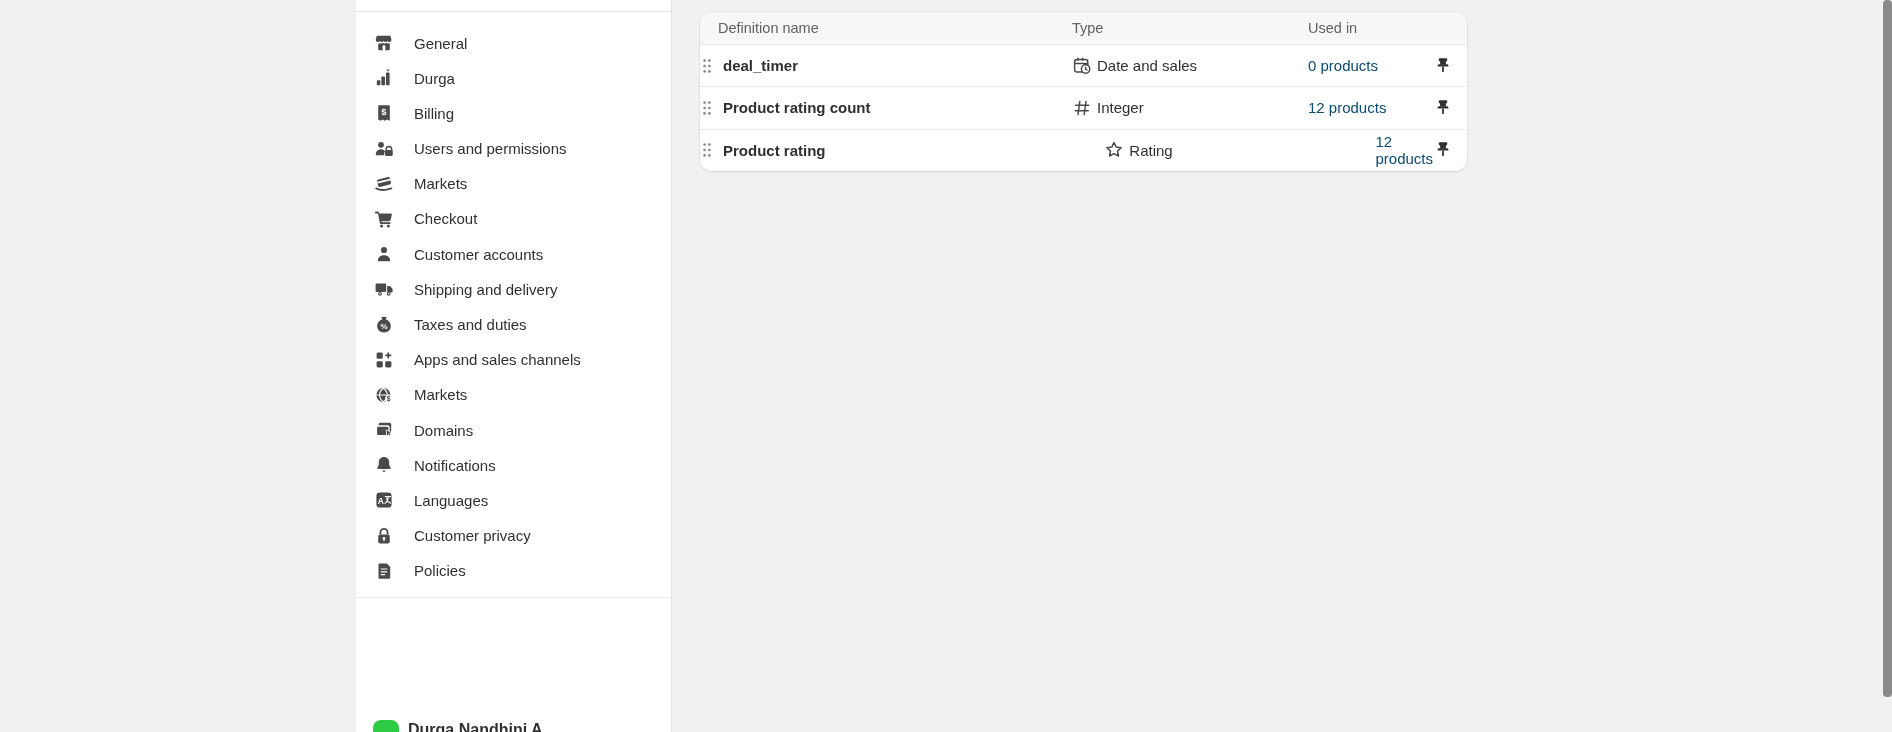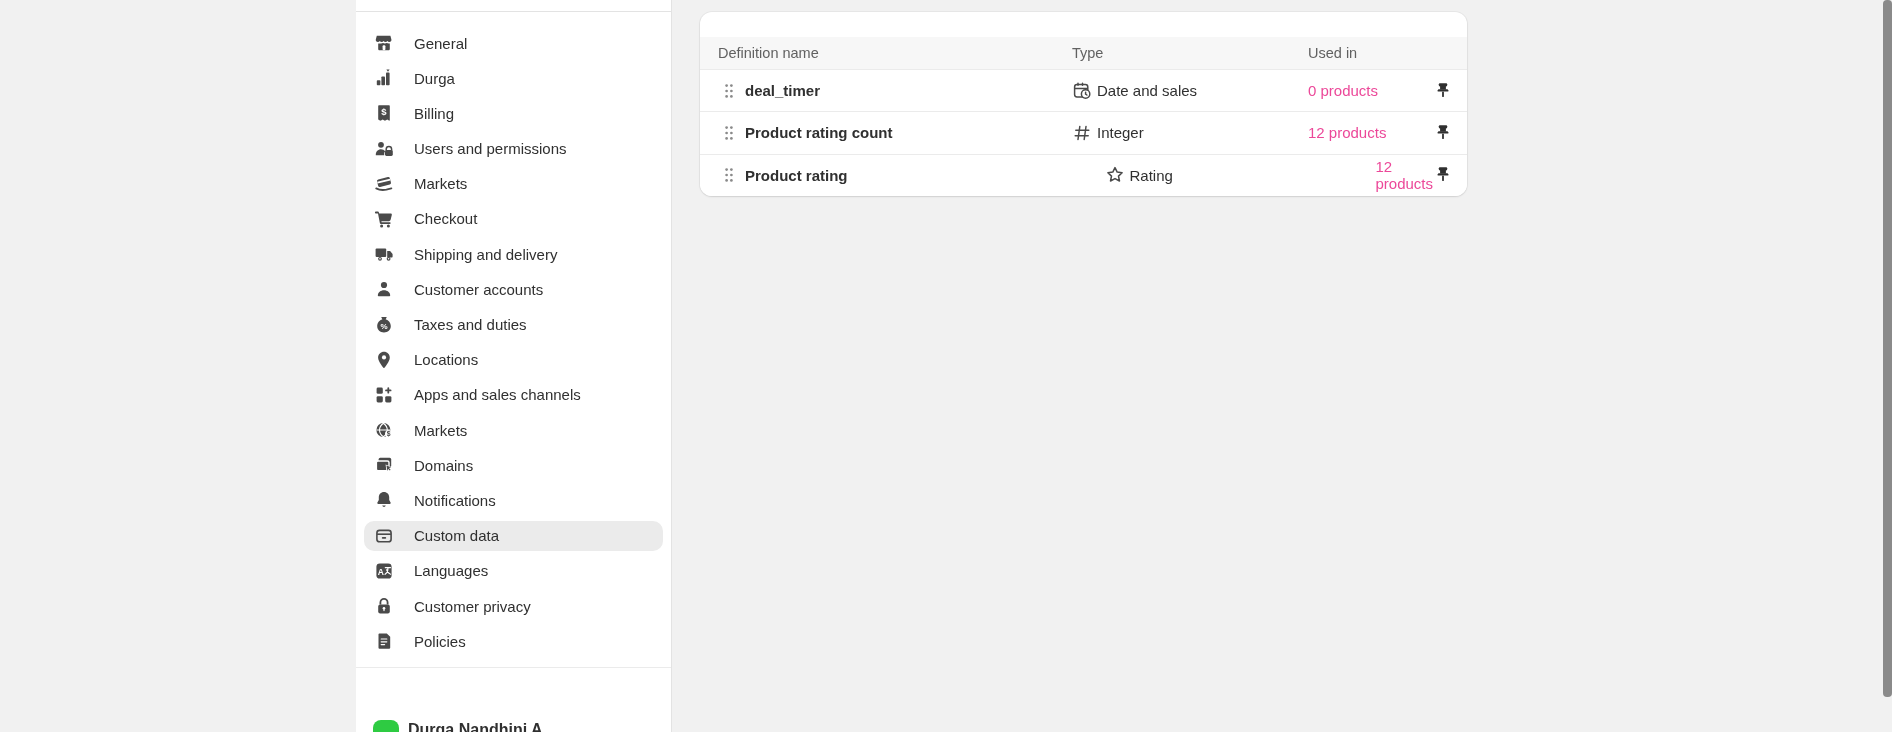--- a/index.html
+++ b/index.html
@@ -37,38 +37,38 @@
   }
   
   .card{
     position:absolute;left:700px;top:12px;width:767px;
     background:#ffffff;border-radius:12px;
     box-shadow:0 1px 2px rgba(0,0,0,0.10),0 0 0 1px rgba(0,0,0,0.04);
     overflow:hidden;
   }
   .thead{
     display:flex;align-items:center;height:32px;background:#f7f7f7;
-    border-bottom:1px solid #ebebeb;color:#616161;font-size:14.5px;font-weight:500;margin-top:25px;
+    border-bottom:1px solid #ebebeb;color:#616161;font-size:14.5px;font-weight:500;
   }
   .th1{width:372px;box-sizing:border-box;padding-left:18px;}
   .th2{width:236px;box-sizing:border-box;}
   .th3{flex:1;}
   .trow{
     display:flex;align-items:center;height:41.3px;border-bottom:1px solid #ebebeb;
     font-size:15px;background:#ffffff;
   }
   .trow:last-child{border-bottom:none;gap:40px;}
-  .c1{width:372px;display:flex;align-items:center;box-sizing:border-box;padding-left:22px;}
+  .c1{width:372px;display:flex;align-items:center;box-sizing:border-box;}
   .handle{width:14px;height:20px;margin-right:9px;display:flex;align-items:center;cursor:grab;}
   .rname{font-weight:600;color:#303030;cursor:pointer;}
   .c2{width:236px;display:flex;align-items:center;gap:5px;box-sizing:border-box;}
   .ticon{width:20px;height:20px;display:flex;align-items:center;justify-content:center;}
   .ttext{color:#303030;}
   .c3{flex:1;display:flex;align-items:center;justify-content:space-between;box-sizing:border-box;padding-right:14px;}
-  .used{color:#ec4899;}
+  .used{color:#0c4a6e;}
   .pin{width:20px;height:20px;display:flex;align-items:center;justify-content:center;cursor:pointer;}
   
   .scrollbar{position:absolute;right:0;top:0;width:9px;height:732px;background:#f1f1f1;}
   .scroll-thumb{position:absolute;top:0;left:0;width:9px;height:697px;background:#8a8a8a;border-radius:4px;}
 </style>
 </head>
 <body>
 
 <div class="page">
 
@@ -134,56 +134,47 @@
               <path d="M1.8 2.6h2.1c.5 0 .9.3 1 .8l.3 1.2h11.6c.7 0 1.2.6 1 1.3l-1.2 4.9c-.2.8-.9 1.4-1.7 1.4H7.4l.2 1h8.2c.5 0 .9.4.9.9s-.4.9-.9.9H6.9c-.5 0-.9-.3-1-.8L4 4.4H1.8c-.5 0-.9-.4-.9-.9s.4-.9.9-.9z"></path>
               <circle cx="7.6" cy="17" r="1.5"></circle>
               <circle cx="14.4" cy="17" r="1.5"></circle>
             </svg>
           </span>
     <span class="nav-label">Checkout</span>
   </div>
         <div class="nav-item">
     <span class="nav-icon">
             <svg width="20" height="20" viewBox="0 0 20 20" fill="#4a4a4a">
+              <circle cx="10" cy="6" r="3.1"></circle>
+              <path d="M3.8 16.6c0-3.2 2.8-5.3 6.2-5.3s6.2 2.1 6.2 5.3c0 .4-.3.7-.7.7H4.5c-.4 0-.7-.3-.7-.7z"></path>
+            </svg>
+          </span>
+    <span class="nav-label">Customer accounts</span>
+  </div>
+        <div class="nav-item">
+    <span class="nav-icon">
+            <svg width="20" height="20" viewBox="0 0 20 20" fill="#4a4a4a">
               <rect x="1.6" y="4.6" width="10.6" height="8.4" rx="1"></rect>
               <path d="M13.2 7h2.5c.3 0 .6.1.8.4l1.9 2.3c.1.2.2.4.2.6v2.2c0 .6-.4 1-1 1h-4.4V7z"></path>
               <circle cx="6" cy="14.8" r="1.9"></circle>
               <circle cx="6" cy="14.8" r="0.8" fill="#fff"></circle>
               <circle cx="14.6" cy="14.8" r="1.9"></circle>
               <circle cx="14.6" cy="14.8" r="0.8" fill="#fff"></circle>
             </svg>
           </span>
     <span class="nav-label">Shipping and delivery</span>
   </div>
         <div class="nav-item">
     <span class="nav-icon">
             <svg width="20" height="20" viewBox="0 0 20 20" fill="#4a4a4a">
-              <circle cx="10" cy="6" r="3.1"></circle>
-              <path d="M3.8 16.6c0-3.2 2.8-5.3 6.2-5.3s6.2 2.1 6.2 5.3c0 .4-.3.7-.7.7H4.5c-.4 0-.7-.3-.7-.7z"></path>
-            </svg>
-          </span>
-    <span class="nav-label">Customer accounts</span>
-  </div>
-        <div class="nav-item">
-    <span class="nav-icon">
-            <svg width="20" height="20" viewBox="0 0 20 20" fill="#4a4a4a">
               <path d="M7.8 2h4.4c.4 0 .6.4.4.7l-1 1.6c3 .9 5.2 3.6 5.2 6.8 0 3.9-3 6.4-6.8 6.4s-6.8-2.5-6.8-6.4c0-3.2 2.2-5.9 5.2-6.8l-1-1.6c-.2-.3 0-.7.4-.7z"></path>
               <text x="10" y="13.8" font-size="8" font-weight="bold" fill="#fff" text-anchor="middle" font-family="Liberation Sans,sans-serif">%</text>
             </svg>
           </span>
     <span class="nav-label">Taxes and duties</span>
-  </div>
-        <div class="nav-item">
-    <span class="nav-icon">
-            <svg width="20" height="20" viewBox="0 0 20 20" fill="#4a4a4a">
-              <path d="M10 1.8c3.2 0 5.8 2.6 5.8 5.8 0 4.3-5.1 9.9-5.5 10.3-.2.2-.5.2-.7 0-.4-.4-5.5-6-5.5-10.3 0-3.2 2.7-5.8 5.9-5.8z"></path>
-              <circle cx="10" cy="7.4" r="2.1" fill="#fff"></circle>
-            </svg>
-          </span>
-    <span class="nav-label">Locations</span>
   </div>
         <div class="nav-item">
     <span class="nav-icon">
             <svg width="20" height="20" viewBox="0 0 20 20" fill="#4a4a4a">
               <rect x="2.6" y="2.6" width="6.2" height="6.2" rx="1.4"></rect>
               <rect x="2.6" y="11.2" width="6.2" height="6.2" rx="1.4"></rect>
               <rect x="11.2" y="11.2" width="6.2" height="6.2" rx="1.4"></rect>
               <path d="M14.3 2.2c.5 0 .9.4.9.9v1.4h1.4c.5 0 .9.4.9.9s-.4.9-.9.9h-1.4v1.4c0 .5-.4.9-.9.9s-.9-.4-.9-.9V6.3H12c-.5 0-.9-.4-.9-.9s.4-.9.9-.9h1.4V3.1c0-.5.4-.9.9-.9z"></path>
             </svg>
           </span>
@@ -212,30 +203,20 @@
     <span class="nav-label">Domains</span>
   </div>
         <div class="nav-item">
     <span class="nav-icon">
             <svg width="20" height="20" viewBox="0 0 20 20" fill="#4a4a4a">
               <path d="M10 2c3.1 0 5.2 2.3 5.2 5.2v2.9l1.4 2.5c.3.6-.1 1.3-.8 1.3H4.2c-.7 0-1.1-.7-.8-1.3l1.4-2.5V7.2C4.8 4.3 6.9 2 10 2z"></path>
               <path d="M8.2 15.6a1.9 1.9 0 0 0 3.6 0z"></path>
             </svg>
           </span>
     <span class="nav-label">Notifications</span>
-  </div>
-        <div class="nav-item selected">
-    <span class="nav-icon">
-            <svg width="20" height="20" viewBox="0 0 20 20" fill="none" stroke="#4a4a4a" stroke-width="1.6">
-              <rect x="2.9" y="4.4" width="14.2" height="11.4" rx="2.6"></rect>
-              <path d="M3 8.2h14"></path>
-              <path d="M8.6 11.9h2.8" stroke-linecap="round"></path>
-            </svg>
-          </span>
-    <span class="nav-label">Custom data</span>
   </div>
         <div class="nav-item">
     <span class="nav-icon">
             <svg width="20" height="20" viewBox="0 0 20 20" fill="#4a4a4a">
               <rect x="2.4" y="2.4" width="15.2" height="15.2" rx="3.4"></rect>
               <text x="6.9" y="13.6" font-size="8.5" font-weight="bold" fill="#fff" text-anchor="middle" font-family="Liberation Sans,sans-serif">A</text>
               <path d="M11.3 6.6h5.2M13.9 6.6v.9c0 2.6-1.1 4.6-2.8 5.8M12.6 8.8c.7 2.2 2.1 3.7 3.9 4.4" fill="none" stroke="#fff" stroke-width="1.2" stroke-linecap="round"></path>
             </svg>
           </span>
     <span class="nav-label">Languages</span>

